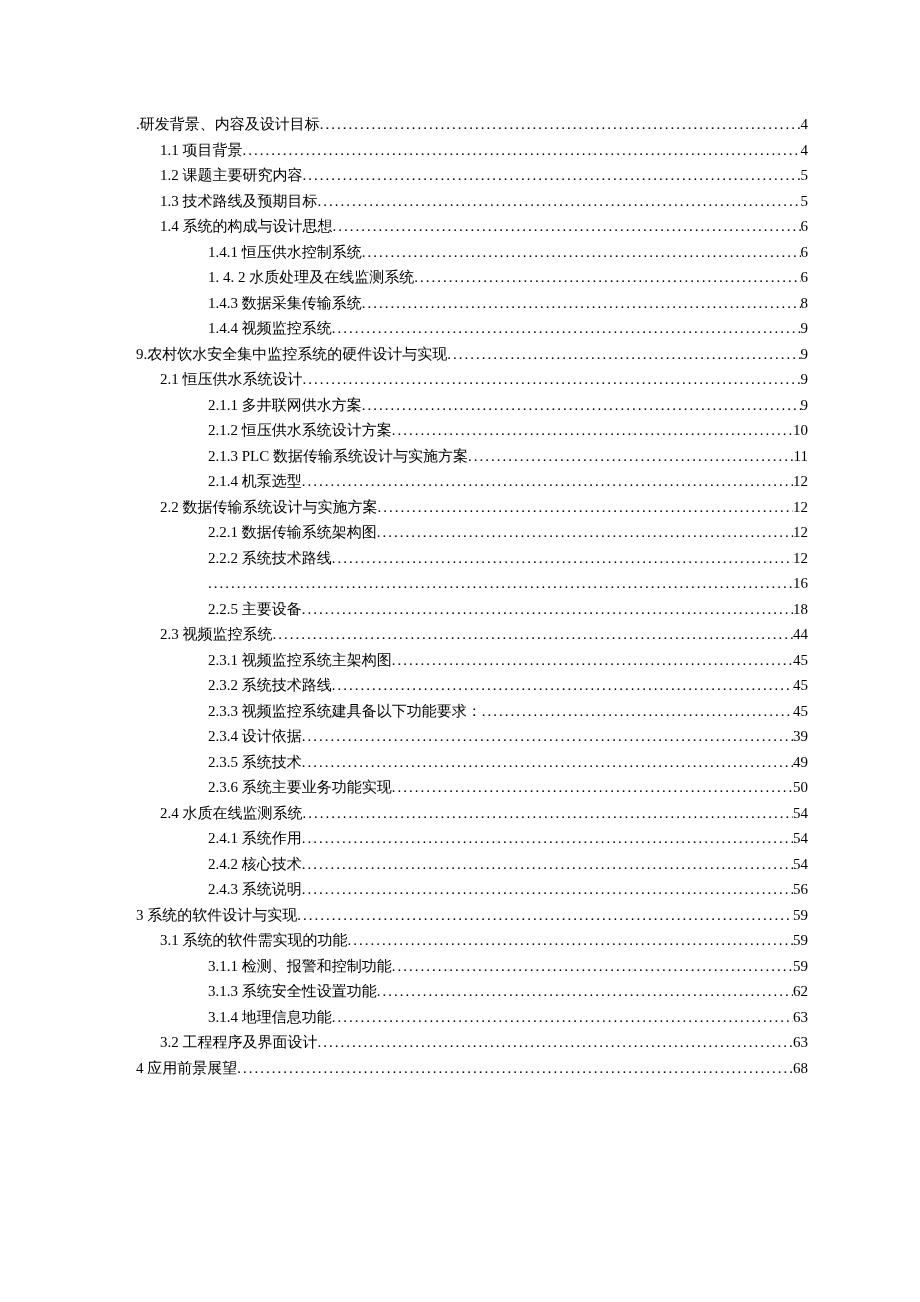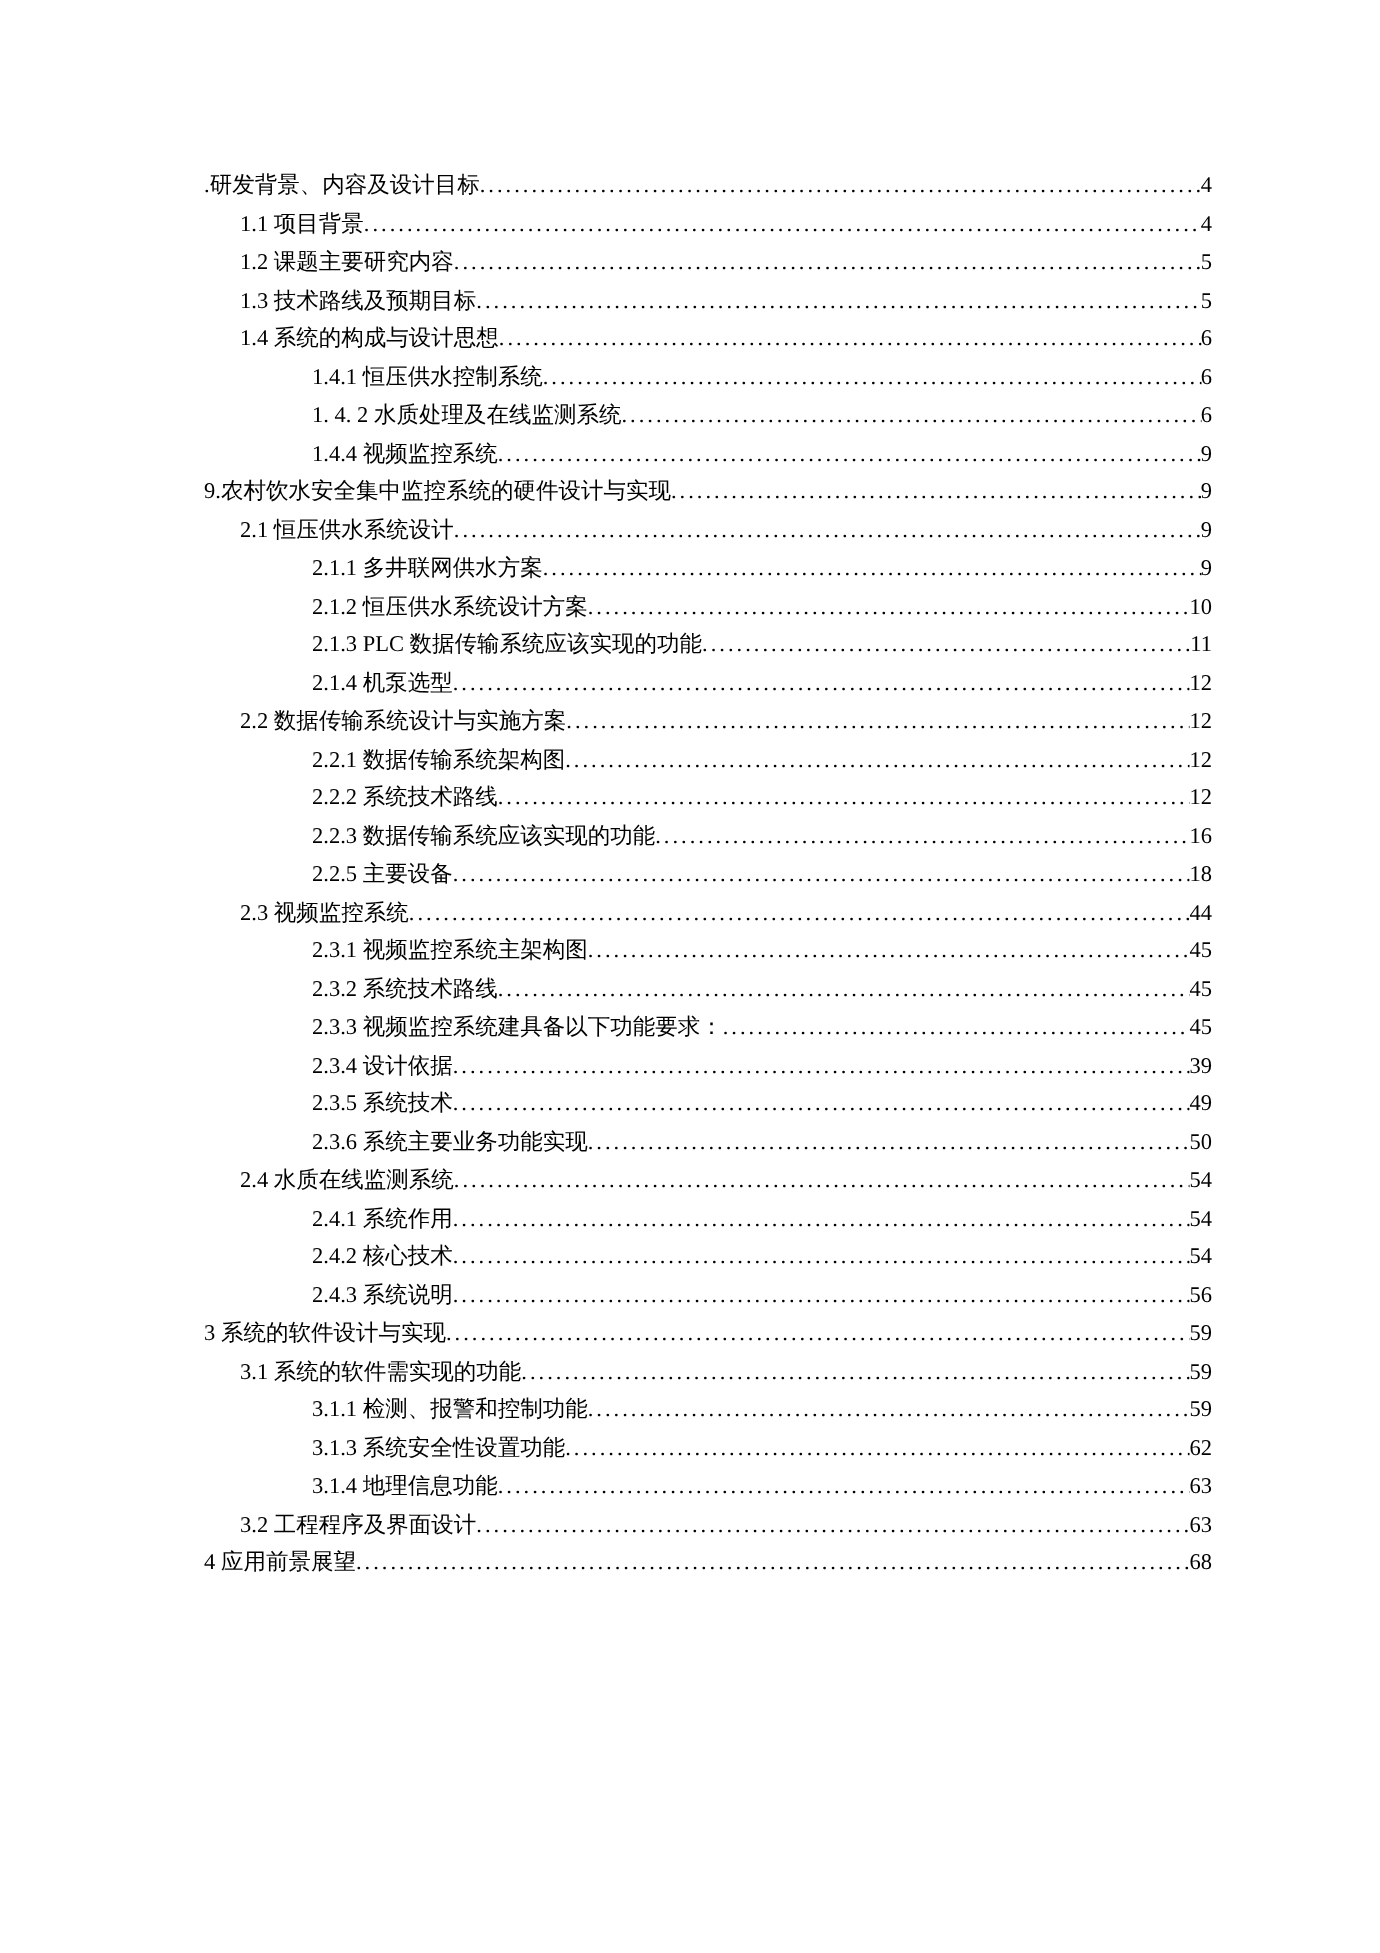--- a/index.html
+++ b/index.html
@@ -79,20 +79,25 @@
       <span class="toc-title">1.4.1 恒压供水控制系统</span>
       <span class="toc-dots"></span>
       <span class="toc-page">6</span>
     </div>
     <div class="toc-entry indent-2">
       <span class="toc-title">1. 4. 2 水质处理及在线监测系统</span>
       <span class="toc-dots"></span>
       <span class="toc-page">6</span>
     </div>
     <div class="toc-entry indent-2">
+      <span class="toc-title">1.4.3 数据采集传输系统</span>
+      <span class="toc-dots"></span>
+      <span class="toc-page">8</span>
+    </div>
+    <div class="toc-entry indent-2">
       <span class="toc-title">1.4.4 视频监控系统</span>
       <span class="toc-dots"></span>
       <span class="toc-page">9</span>
     </div>
     <div class="toc-entry indent-0">
       <span class="toc-title">9.农村饮水安全集中监控系统的硬件设计与实现</span>
       <span class="toc-dots"></span>
       <span class="toc-page">9</span>
     </div>
     <div class="toc-entry indent-1">
@@ -104,21 +109,21 @@
       <span class="toc-title">2.1.1 多井联网供水方案</span>
       <span class="toc-dots"></span>
       <span class="toc-page">9</span>
     </div>
     <div class="toc-entry indent-2">
       <span class="toc-title">2.1.2 恒压供水系统设计方案</span>
       <span class="toc-dots"></span>
       <span class="toc-page">10</span>
     </div>
     <div class="toc-entry indent-2">
-      <span class="toc-title">2.1.3 PLC 数据传输系统应该实现的功能 </span>
+      <span class="toc-title">2.1.3 PLC 数据传输系统设计与实施方案 </span>
       <span class="toc-dots"></span>
       <span class="toc-page">11</span>
     </div>
     <div class="toc-entry indent-2">
       <span class="toc-title">2.1.4 机泵选型</span>
       <span class="toc-dots"></span>
       <span class="toc-page">12</span>
     </div>
     <div class="toc-entry indent-1">
       <span class="toc-title">2.2 数据传输系统设计与实施方案</span>
@@ -129,21 +134,20 @@
       <span class="toc-title">2.2.1 数据传输系统架构图</span>
       <span class="toc-dots"></span>
       <span class="toc-page">12</span>
     </div>
     <div class="toc-entry indent-2">
       <span class="toc-title">2.2.2 系统技术路线</span>
       <span class="toc-dots"></span>
       <span class="toc-page">12</span>
     </div>
     <div class="toc-entry indent-2">
-      <span class="toc-title">2.2.3 数据传输系统应该实现的功能</span>
       <span class="toc-dots"></span>
       <span class="toc-page">16</span>
     </div>
     <div class="toc-entry indent-2">
       <span class="toc-title">2.2.5 主要设备</span>
       <span class="toc-dots"></span>
       <span class="toc-page">18</span>
     </div>
     <div class="toc-entry indent-1">
       <span class="toc-title">2.3 视频监控系统</span>

